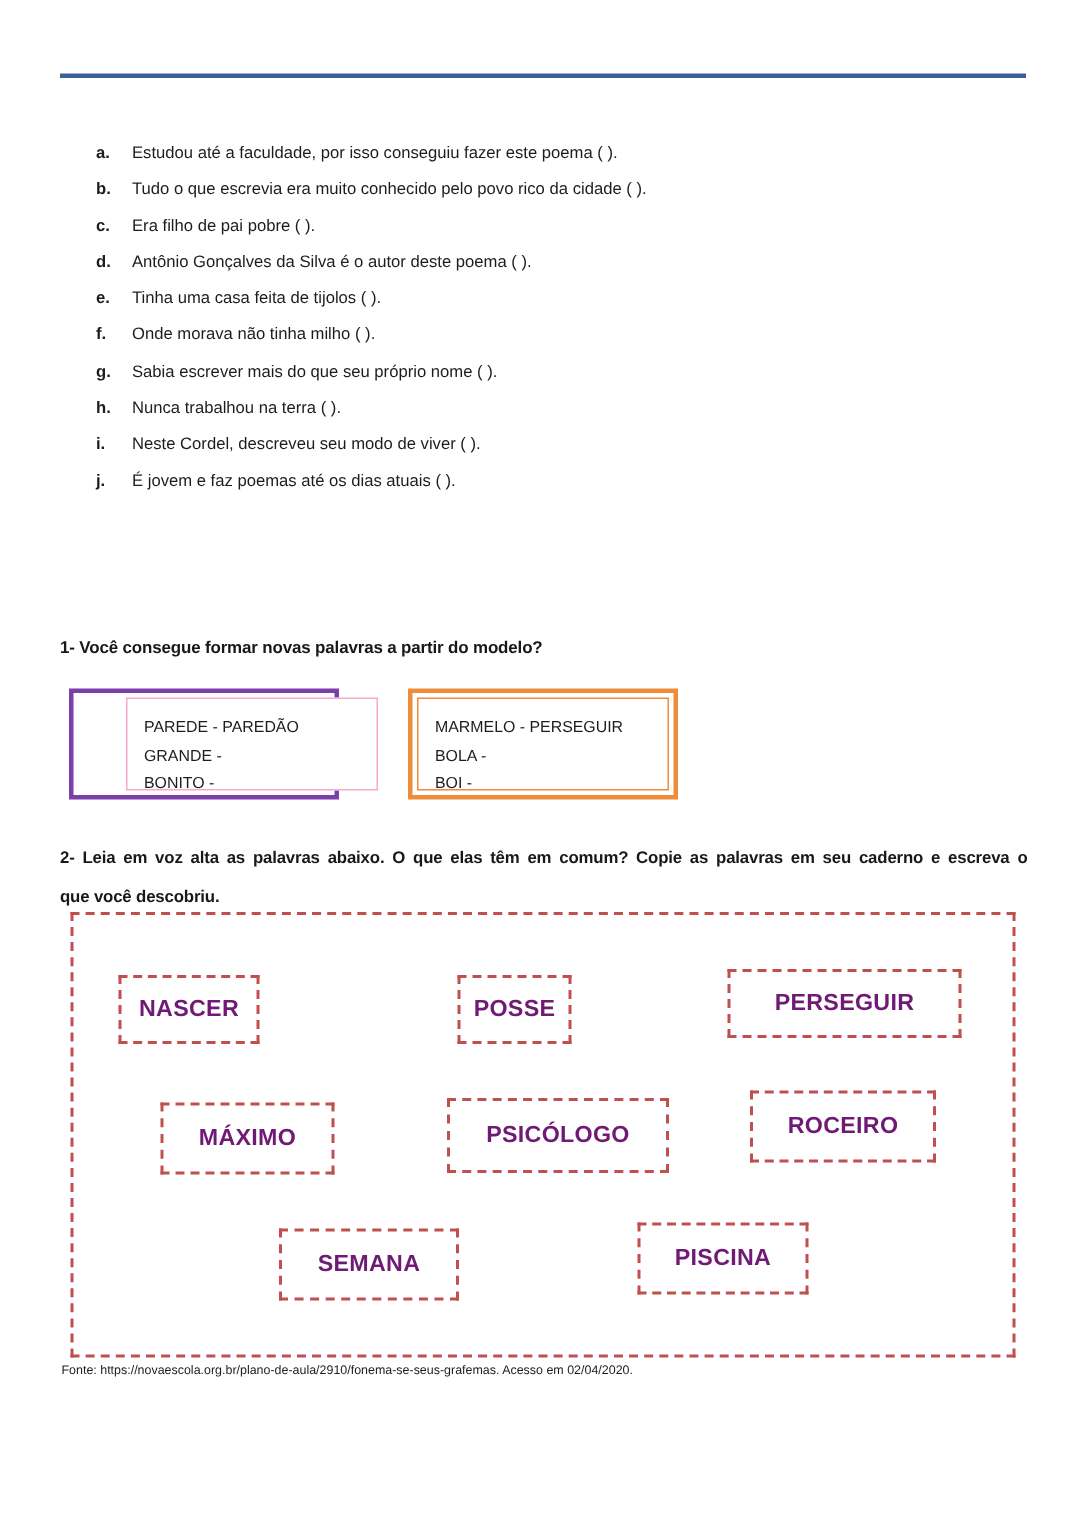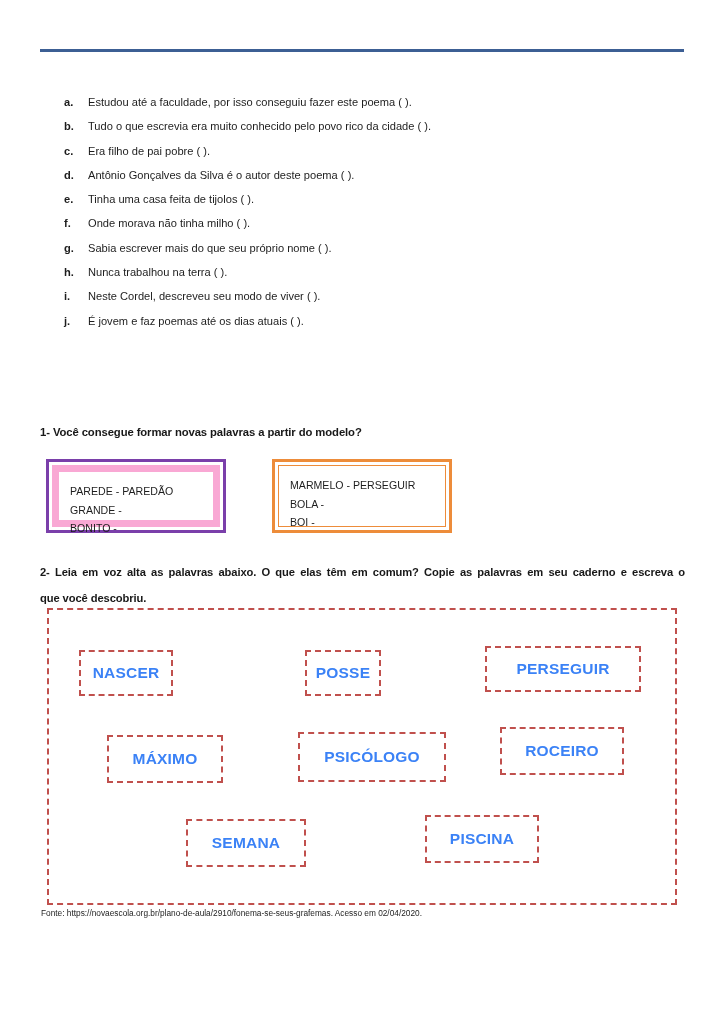--- a/index.html
+++ b/index.html
@@ -111,21 +111,21 @@
     padding: 10px 0 0 11px;
     background: #ffffff;
   }
   .pair-line {
     font-size: 10.6px;
     line-height: 18.5px;
     color: #1d1d1d;
     white-space: nowrap;
   }
   .box-purple { left: 46px; width: 180px; border: 3px solid #7a3faa; }
-  .box-purple .inner { border: 7px solid #f9a8d4; }
+  .box-purple .inner { border: 1px solid #f9a8d4; margin-left: 32px; }
   .box-orange { left: 272px; width: 180px; border: 3px solid #ed8c3a; }
   .box-orange .inner { border: 1px solid #ed8c3a; }
   .box-green  { left: 498px; width: 182px; border: 3px solid #64ad5a; }
   .box-green .inner { border: 1px solid #64ad5a; }
 
   
   .q2 {
     left: 40px;
     top: 560px;
     width: 645px;
@@ -153,21 +153,21 @@
   .word-chip {
     position: absolute;
     box-sizing: border-box;
     border: 2px dashed #c0504d;
     background: #ffffff;
     display: flex;
     align-items: center;
     justify-content: center;
     font-size: 15.5px;
     font-weight: bold;
-    color: #3b82f6;
+    color: #701a75;
     letter-spacing: 0.2px;
   }
 
   
   .source-note {
     position: absolute;
     left: 41px;
     top: 908px;
     font-size: 8.3px;
     color: #1d1d1d;

